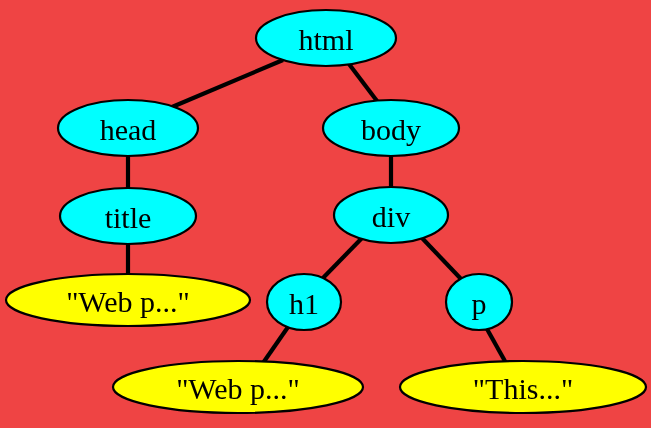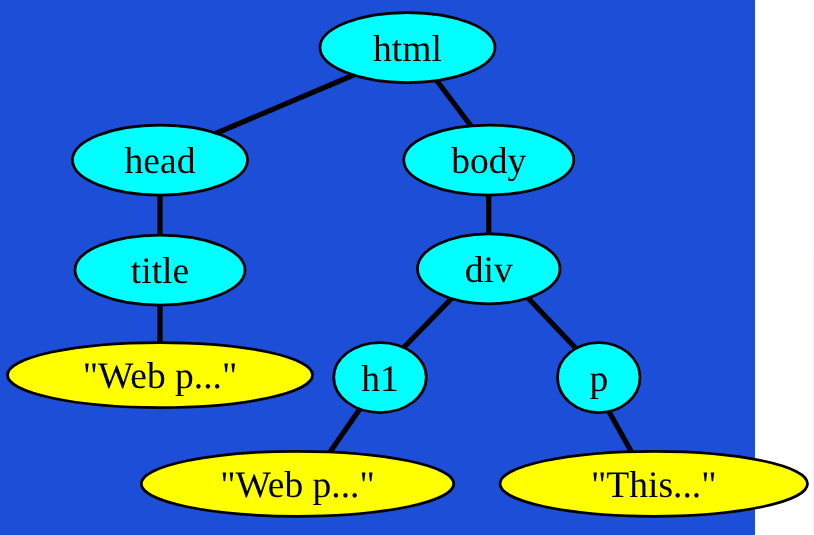--- a/index.html
+++ b/index.html
@@ -8,23 +8,23 @@
     background: #ffffff;
   }
   body {
     width: 651px;
     height: 428px;
     overflow: hidden;
     font-family: "Liberation Serif", "DejaVu Serif", serif;
   }
   #dom-tree-diagram {
     position: relative;
-    width: 604px;
+    width: 651px;
     height: 428px;
-    background: #1d4ed8;
+    background: #ef4444;
   }
   #tree-canvas {
     position: absolute;
     top: 0;
     left: 0;
     width: 651px;
     height: 428px;
     display: block;
   }
   .node-ellipse {

